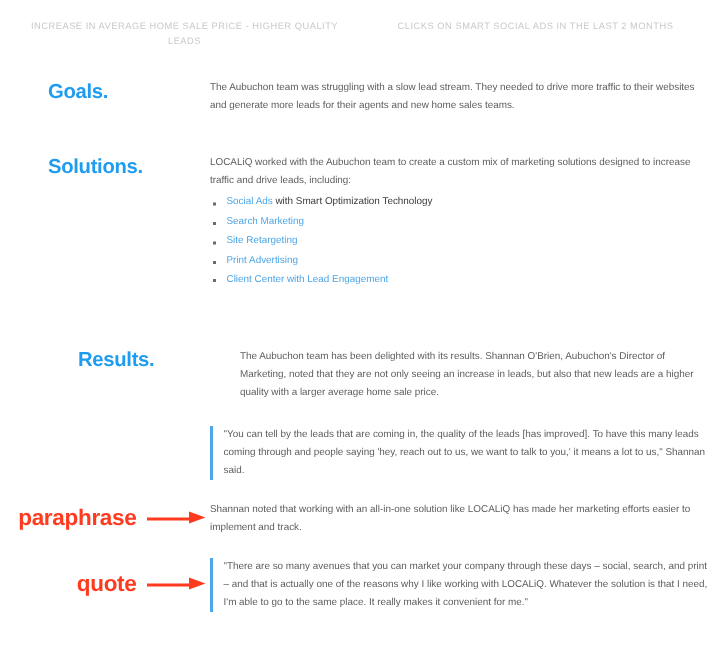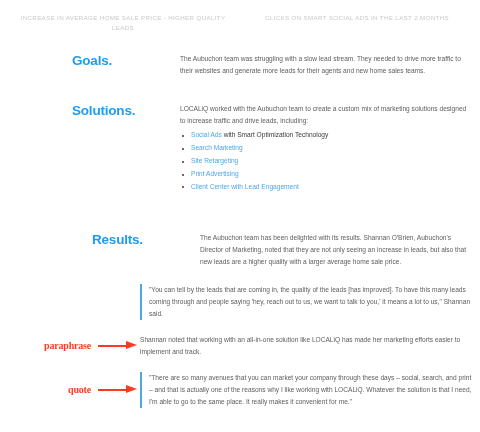--- a/index.html
+++ b/index.html
@@ -57,21 +57,20 @@
   }
   .section-head {
     width: 140px;
     flex: 0 0 140px;
     box-sizing: border-box;
     padding-left: 32px;
     color: #1e9cf0;
     font-size: 13.5px;
     font-weight: bold;
     letter-spacing: -0.2px;
-    margin-left: 40px;
   }
   .section-body {
     flex: 1;
     color: #5d5d5d;
     font-size: 6.6px;
     line-height: 1.82;
   }
   .section-body p {
     margin: 0;
   }
@@ -122,23 +121,23 @@
     width: 140px;
     flex: 0 0 140px;
     display: flex;
     align-items: center;
     justify-content: flex-end;
     padding-right: 2px;
     box-sizing: border-box;
   }
   .annot-label {
     color: #ff3b1f;
-    font-family: Liberation Serif, serif;
+    font-family: Liberation Sans, sans-serif;
     font-weight: bold;
-    font-size: 10px;
+    font-size: 15px;
     letter-spacing: -0.2px;
     white-space: nowrap;
   }
   .arrow {
     display: inline-block;
     margin-left: 7px;
     position: relative;
     width: 40px;
     height: 9px;
   }

